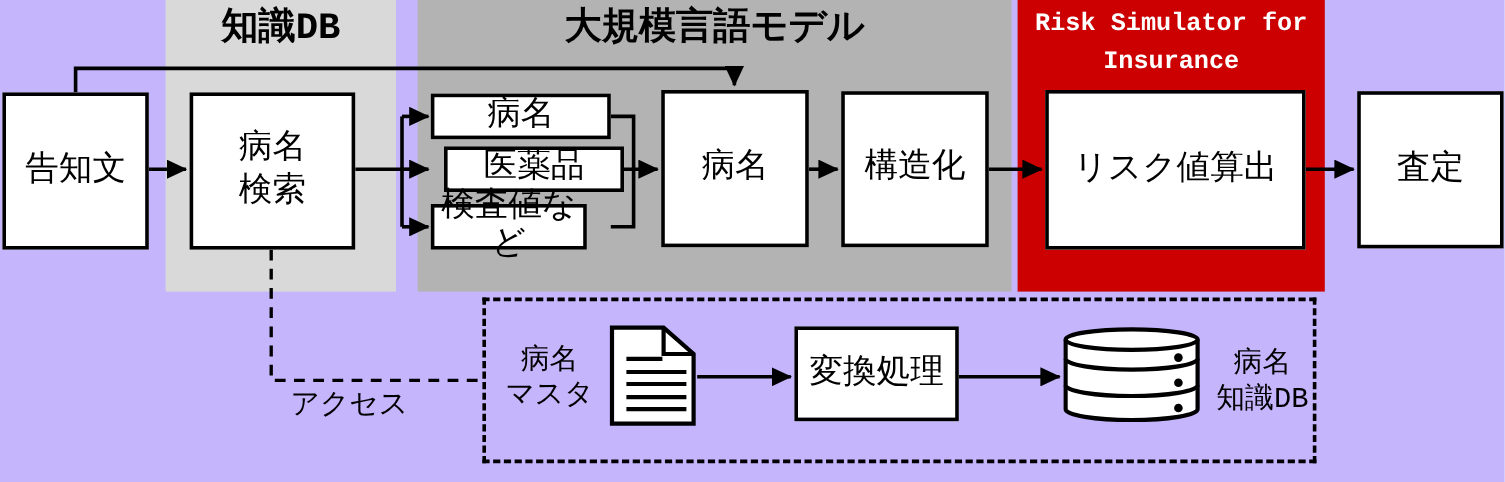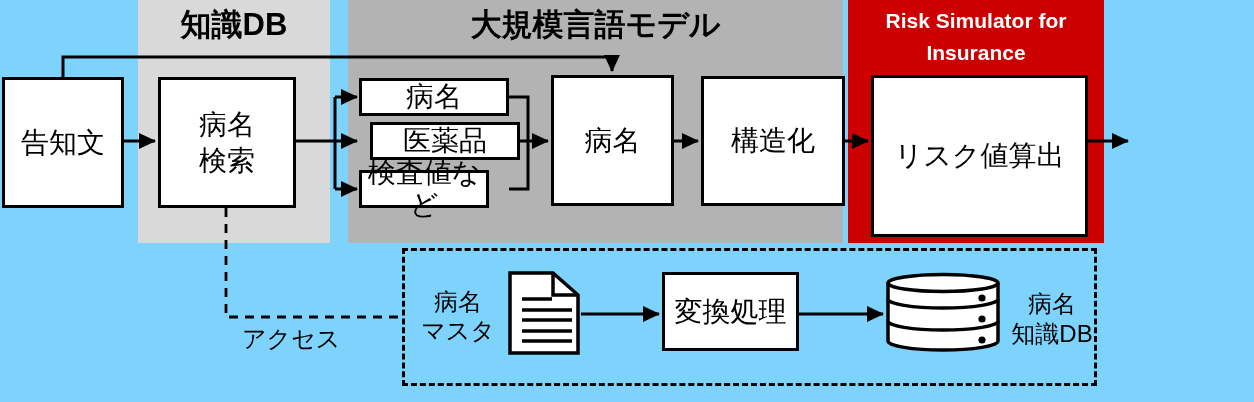--- a/index.html
+++ b/index.html
@@ -1,18 +1,18 @@
 <!DOCTYPE html>
 <html><head>
 <meta charset="utf-8">
 <style>
   html,body{margin:0;padding:0;background:#ffffff;}
   .canvas{
-    position:relative;width:1254px;height:402px;background:#7dd3fc;
-    font-family:Liberation Sans, sans-serif;color:#000;overflow:hidden;
+    position:relative;width:1254px;height:402px;background:#c4b5fd;
+    font-family:Liberation Mono, monospace;color:#000;overflow:hidden;
   }
   .band{position:absolute;top:0;height:243px;z-index:0;}
   .band-light{left:138px;width:192px;background:#D9D9D9;}
   .band-dark{left:348px;width:495px;background:#B3B3B3;}
   .band-red{left:848px;width:256px;background:#CC0000;}
   .band-label{
     position:absolute;top:7px;left:0;right:0;text-align:center;
     font-size:31px;line-height:36px;font-weight:700;color:#000;
   }
   .band-label-red{
@@ -95,28 +95,31 @@
     <span class="line">医薬品</span>
   </div>
   <div class="node node-small" style="left:359px;top:170px;width:130px;height:38px;">
     <span class="line">検査値など</span>
   </div>
 
   <div class="node" style="left:551px;top:75px;width:123px;height:131px;">
     <span class="line">病名</span>
   </div>
 
-  <div class="node" style="left:701px;top:76px;width:144px;height:130px;">
+  <div class="node" style="left:701px;top:76px;width:123px;height:130px;">
     <span class="line">構造化</span>
   </div>
 
-  <div class="node" style="left:871px;top:75px;width:217px;height:162px;">
+  <div class="node" style="left:871px;top:75px;width:217px;height:133px;">
     <span class="line">リスク値算出</span>
   </div>
 
+  <div class="node" style="left:1131px;top:76px;width:122px;height:131px;">
+    <span class="line">査定</span>
+  </div>
 
   <div class="dashed-box"></div>
 
   <div class="free-label" style="left:242px;top:324px;width:170px;text-align:left;">
     <span class="line">アクセス</span>
   </div>
 
   <div class="free-label label-center" style="left:405px;top:287px;width:106px;">
     <span class="line">病名</span>
     <span class="line">マスタ</span>

